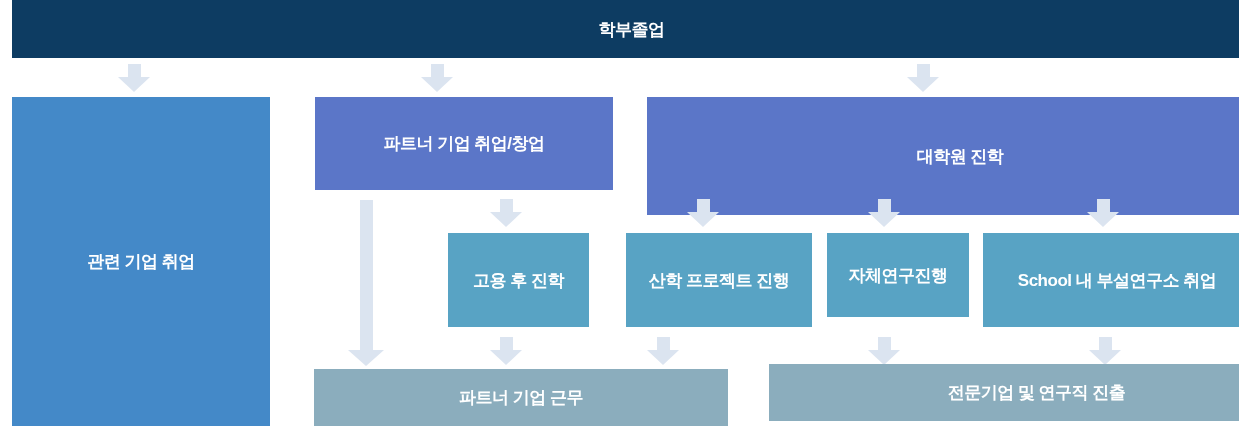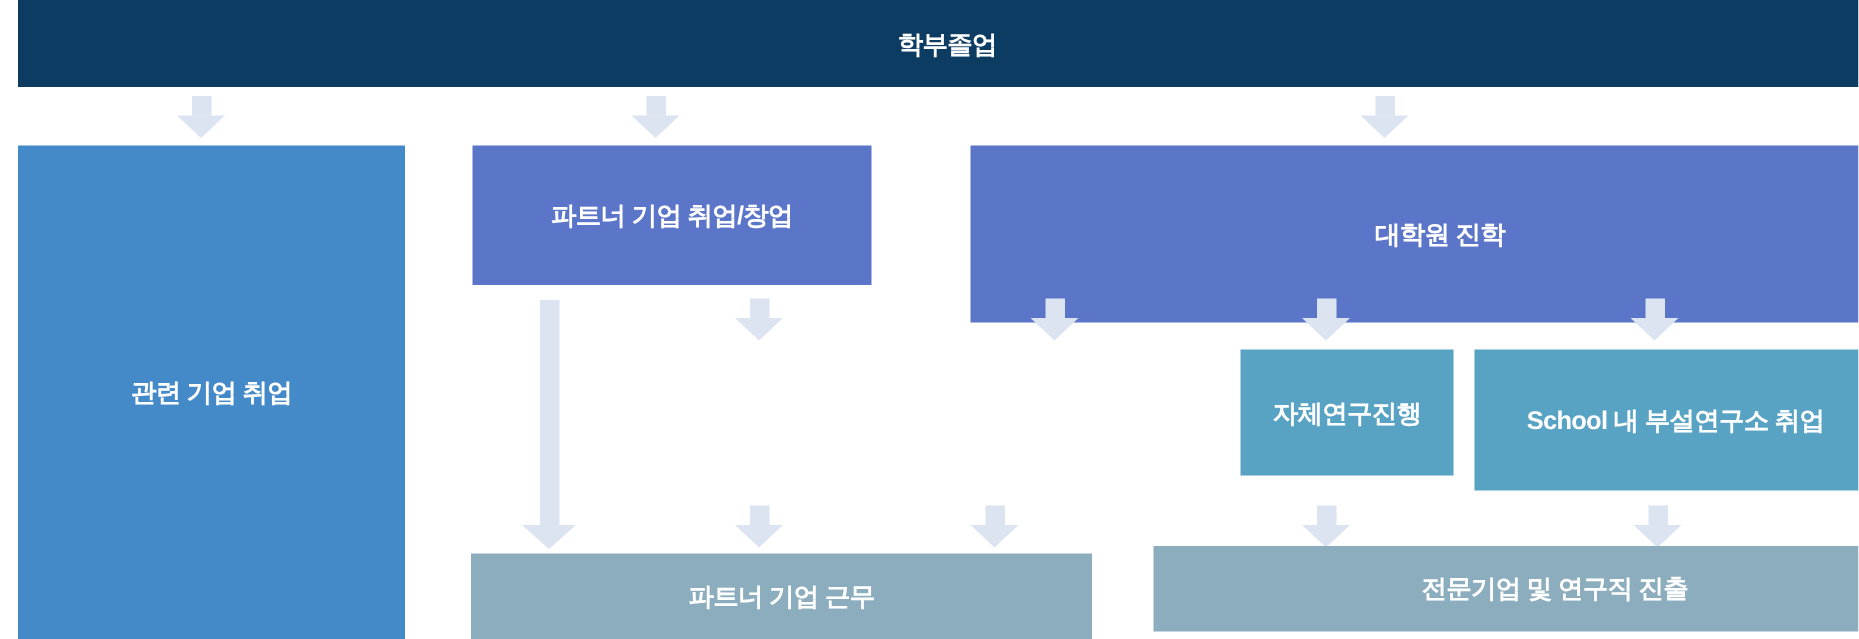--- a/index.html
+++ b/index.html
@@ -11,21 +11,21 @@
     font-family:"Liberation Sans", sans-serif;
   }
   .box {
     position:absolute;
     display:flex; align-items:center; justify-content:center;
     color:var(--text); font-weight:bold; font-size:17px;
     text-align:center; letter-spacing:-0.5px;margin-left:12px;
   }
   .topbar  { left:0; top:0; width:1239px; height:58px; background:var(--navy); }
   .b-related { left:0;   top:97;  width:258px; height:329px; background:var(--blue);  top:97px; }
-  .b-partner { left:303px; top:97px; width:266px; height:93px; background:var(--purple);align-items:center; }
+  .b-partner { left:303px; top:97px; width:298px; height:93px; background:var(--purple);align-items:center; }
   .b-grad    { left:635px; top:97px; width:626px; height:118px; background:var(--purple); }
   .b-emp     { left:436px; top:233px; width:141px; height:94px; background:var(--teal); }
   .b-proj    { left:614px; top:233px; width:186px; height:94px; background:var(--teal); }
   .b-self    { left:815px; top:233px; width:142px; height:84px; background:var(--teal); }
   .b-lab     { left:971px; top:233px; width:268px; height:94px; background:var(--teal); }
   .b-work    { left:302px; top:369px; width:414px; height:57px; background:var(--slate); }
   .b-prof    { left:757px; top:364px; width:535px; height:57px; background:var(--slate);justify-content:center; }
 
   .arrow {
     position:absolute;
@@ -104,20 +104,26 @@
   </div>
   <div class="arrow a-m3">
     <div class="shaft"></div>
     <div class="head"></div>
   </div>
   <div class="arrow a-m4">
     <div class="shaft"></div>
     <div class="head"></div>
   </div>
 
+  <div class="box b-emp">
+    <span>고용 후 진학</span>
+  </div>
+  <div class="box b-proj">
+    <span>산학 프로젝트 진행</span>
+  </div>
   <div class="box b-self">
     <span>자체연구진행</span>
   </div>
   <div class="box b-lab">
     <span>School 내 부설연구소 취업</span>
   </div>
 
   <div class="arrow a-b1">
     <div class="shaft"></div>
     <div class="head"></div>

